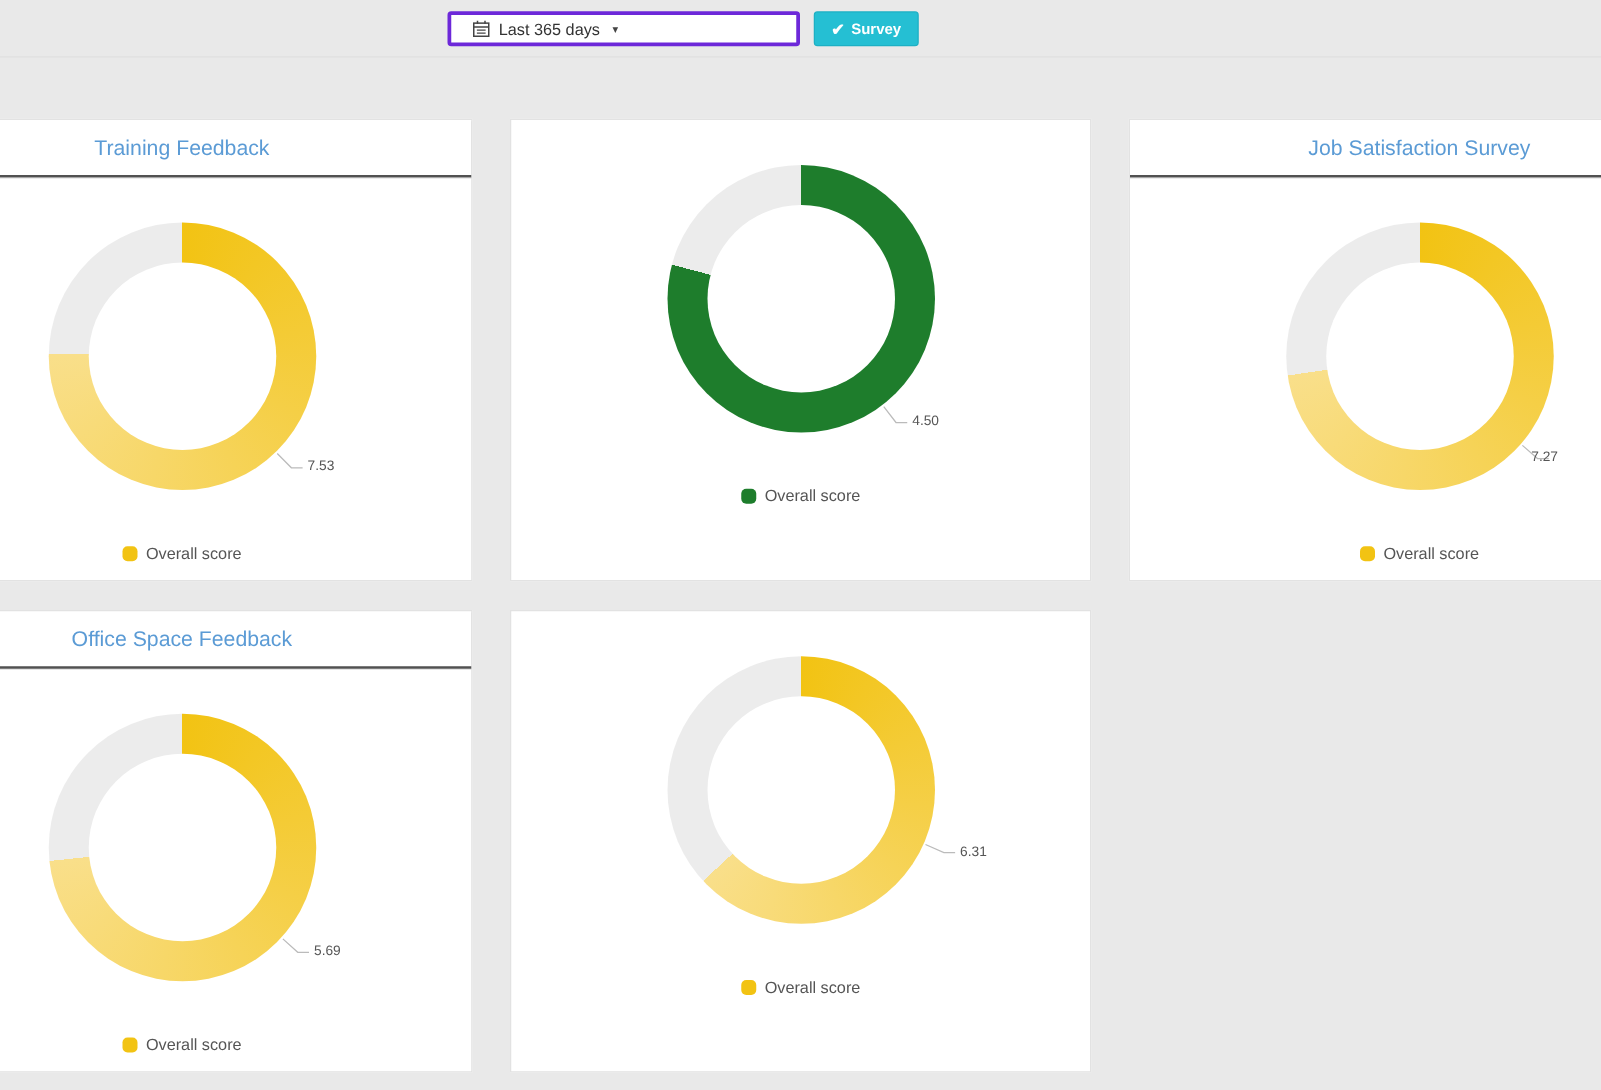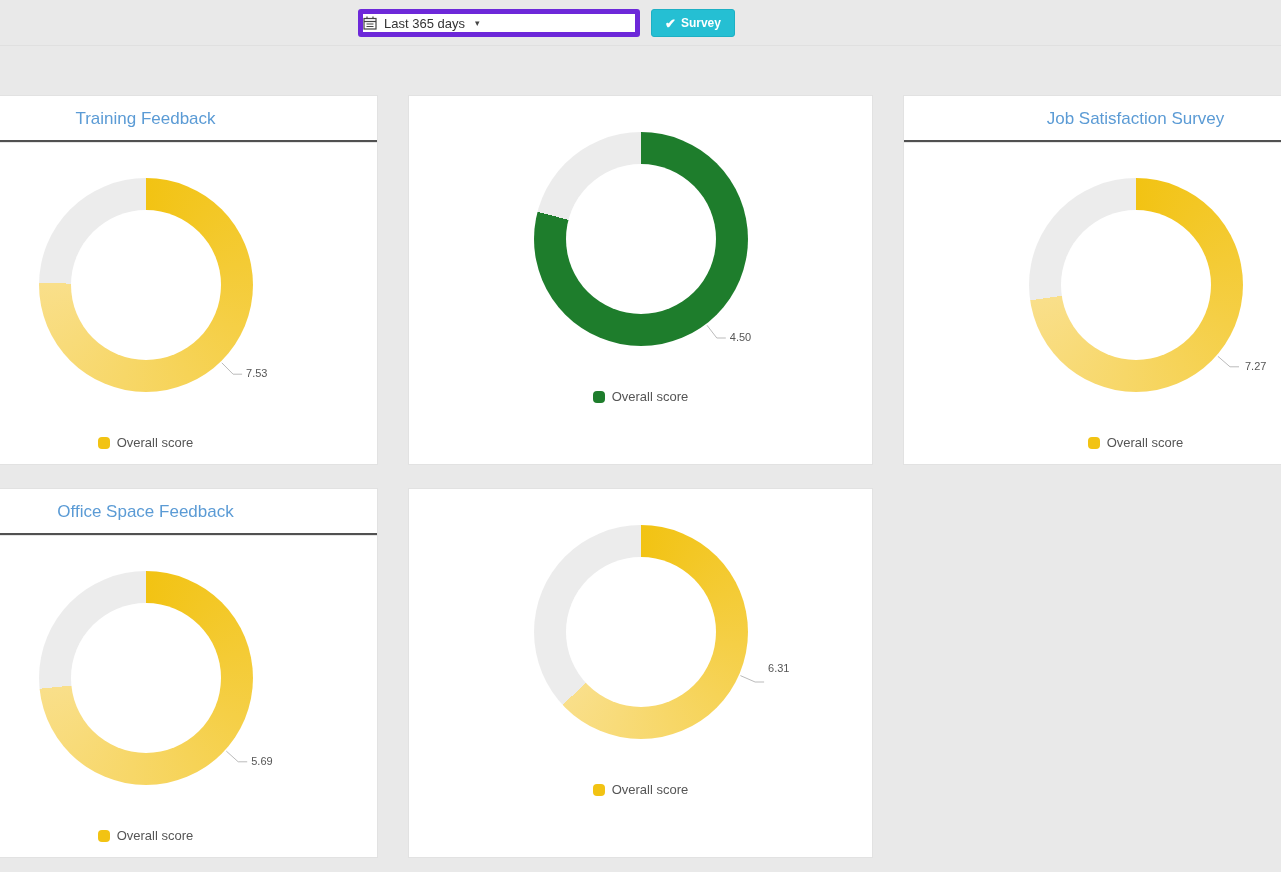--- a/index.html
+++ b/index.html
@@ -7,22 +7,22 @@
   body {
     font-family:"Liberation Sans", sans-serif;
     background:var(--page-bg, #E9E9E9);
     position:relative;
   }
 
   
   .toolbar { position:relative; height:46px; width:100%; border-bottom:1px solid #e0e0e0; }
   .date-range {
     position:absolute; left:358px; top:9px; width:282px; height:28px;
-    background:#fff; border:5px solid #6d28d9; border-radius:3px;
-    display:flex; align-items:center; gap:7px; padding:0 0;
+    background:#fff; border:3px solid #6d28d9; border-radius:3px;
+    display:flex; align-items:center; gap:7px; padding:0 17px;
     font-size:13px; color:#333; cursor:pointer;
   }
   .date-range .caret { font-size:9px; color:#444; margin-left:3px; }
   .cal-icon { width:14px; height:14px; flex:0 0 auto; }
   .apply-btn {
     position:absolute; left:651px; top:9px; height:28px; padding:0 13px;
     background:var(--apply-bg, #25BFD3); border:1px solid #1db0c4; border-radius:3px;
     color:#fff; font-size:12px; font-weight:bold; font-family:"Liberation Sans", sans-serif;
     display:flex; align-items:center; gap:5px; cursor:pointer;
   }
@@ -120,21 +120,21 @@
 
   <div class="card">
     <div class="card-header">Job Satisfaction Survey</div>
     <div class="chart-area">
       <div class="donut" style="background: conic-gradient(rgb(242, 195, 19) 0deg, rgb(249, 223, 138) 261.72deg, rgb(236, 236, 236) 261.72deg, rgb(236, 236, 236) 360deg);">
           <div class="hole"></div>
         </div>
       <svg class="connector" width="463" height="320" viewBox="0 0 463 320">
           <path d="M313.9 214.3 L326.0 224.8 L335.0 224.8" fill="none" stroke="#BBBBBB" stroke-width="1"></path>
         </svg>
-      <span class="value-label" style="left: 321px; top: 217.777px; margin-left: 20px;">7.27</span>
+      <span class="value-label" style="left: 321px; top: 217.777px;">7.27</span>
       <div class="legend">
         <span class="legend-marker" style="background: rgb(242, 195, 19);"></span>
         <span>Overall score</span>
       </div>
     </div>
   </div>
 
   <div class="card">
     <div class="card-header">Office Space Feedback</div>
     <div class="chart-area">
@@ -153,21 +153,21 @@
   </div>
 
   <div class="card">
     <div class="chart-area">
       <div class="donut" style="background: conic-gradient(rgb(242, 195, 19) 0deg, rgb(249, 223, 138) 227.16deg, rgb(236, 236, 236) 227.16deg, rgb(236, 236, 236) 360deg);">
           <div class="hole"></div>
         </div>
       <svg class="connector" width="463" height="320" viewBox="0 0 463 320">
           <path d="M331.4 186.6 L346.1 193.0 L355.1 193.0" fill="none" stroke="#BBBBBB" stroke-width="1"></path>
         </svg>
-      <span class="value-label" style="left: 359.063px; top: 173px;">6.31</span>
+      <span class="value-label" style="left: 359.063px; top: 187px;">6.31</span>
       <div class="legend">
         <span class="legend-marker" style="background: rgb(242, 195, 19);"></span>
         <span>Overall score</span>
       </div>
     </div>
   </div>
 
 </div>
 
 </body></html>

